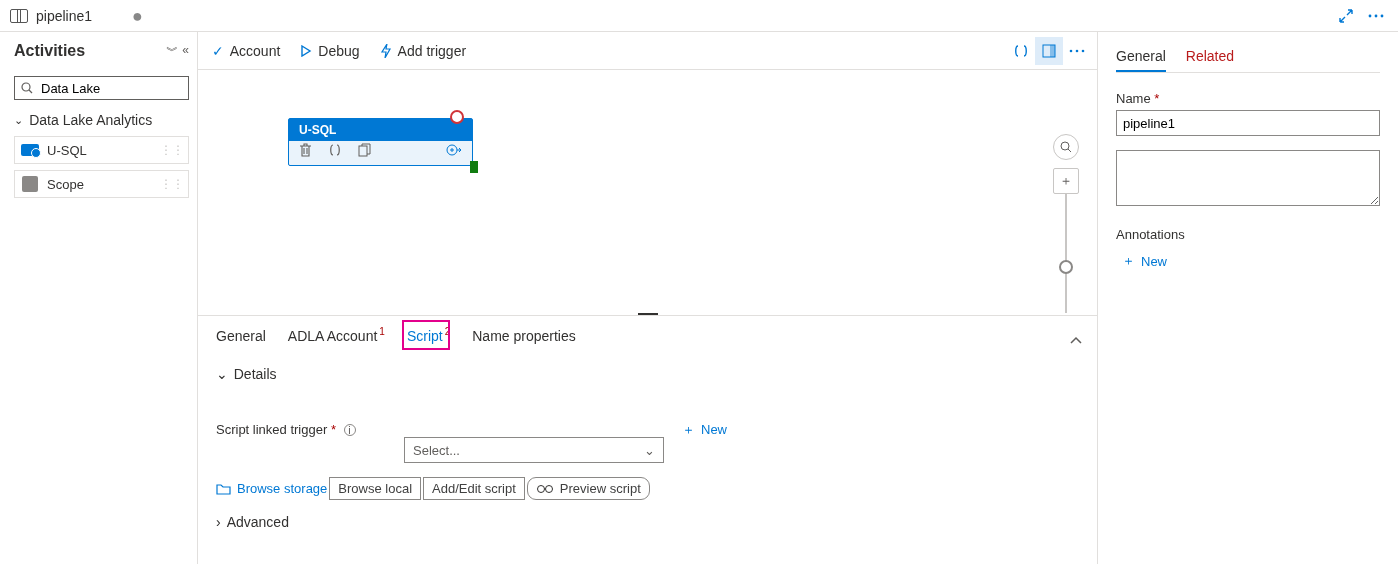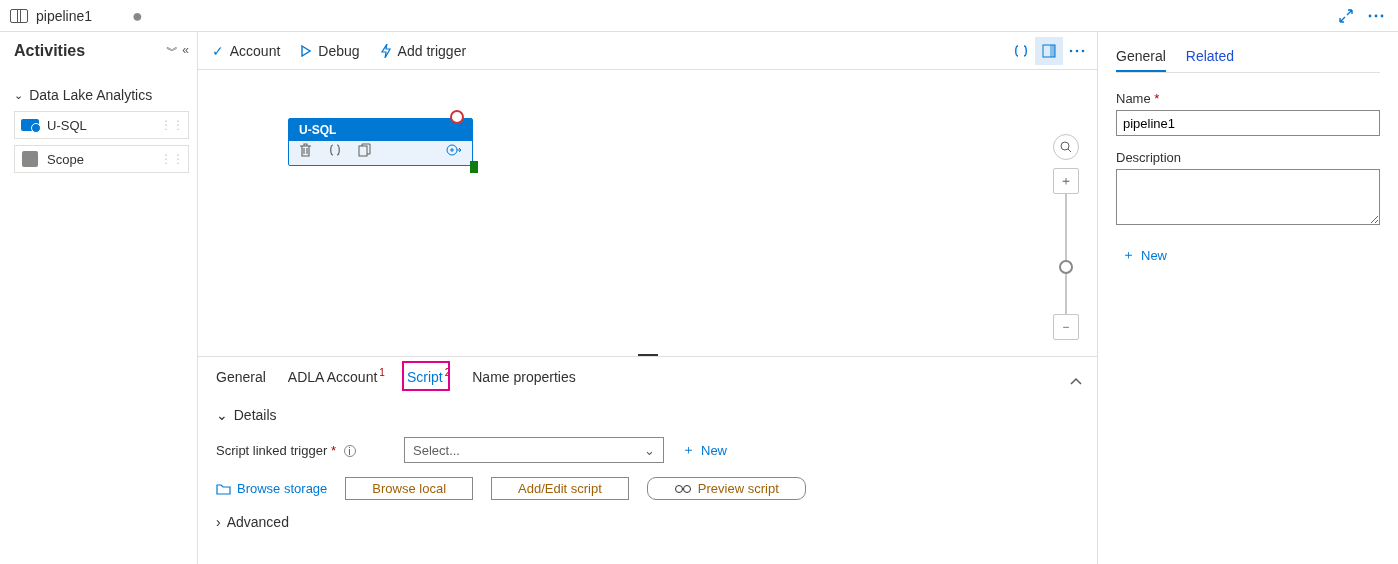--- a/index.html
+++ b/index.html
@@ -13,21 +13,21 @@
   .tab-file .ficon span{width:1px;height:14px;background:#555;margin:0 1px;}
   .tab-title { font-size:14px; color:#323130; }
   .dirty-dot { color:#888; font-size:18px; margin-left:40px; line-height:10px; }
   .topbar-spacer{flex:1;}
   .topbar-right { display:flex; align-items:center; padding-right:8px; gap:2px;}
   .top-ico-btn { width:28px; height:28px; display:flex; align-items:center; justify-content:center; color:#0078d4; cursor:pointer;}
   .top-ico-btn.more{color:#0078d4;}
 
   
   .sidebar { position:absolute; top:32px; left:0; bottom:0; width:198px; border-right:1px solid #e1dfdd; padding:10px 8px 0 14px; }
-  .sidebar-header { display:flex; align-items:flex-end; justify-content:space-between; margin-bottom:27px;}
+  .sidebar-header { display:flex; align-items:flex-end; justify-content:space-between; margin-bottom:16px;}
   .sidebar-header h2 { font-size:16px; font-weight:600; margin:0;}
   .sidebar-header .collapse-icons { color:#605e5c; font-size:12px; display:flex; gap:4px; cursor:pointer;}
   .search-box { display:flex; align-items:center; border:1px solid #605e5c; height:24px; padding:0 6px; margin-bottom:12px;}
   .search-box .sicon{ color:#605e5c; font-size:13px; margin-right:6px;}
   .search-box input{ border:none; outline:none; flex:1; font-size:13px; background:transparent;}
   .cat { display:flex; align-items:center; font-size:14px; color:#323130; margin-bottom:8px; cursor:pointer;}
   .cat .chev{ margin-right:6px; font-size:11px; color:#323130;}
   .act-item { display:flex; align-items:center; height:28px; border:1px solid #e1dfdd; background:#fff; margin-bottom:6px; padding:0 6px; cursor:grab; position:relative;}
   .act-item .grip{ color:#c8c6c4; font-size:12px; position:absolute; right:4px;}
   .act-ico { width:18px; height:14px; margin-right:8px; display:flex; align-items:center; justify-content:center;}
@@ -75,33 +75,33 @@
   .tab .req{ color:#a80000; font-size:10px; vertical-align:super; margin-left:2px;}
   .script-hi { position:absolute; border:2px solid #e3008c; pointer-events:none;}
   .hi1{  top:-6px; left:186px; width:48px; height:30px;}
   .collapse-bottom{ position:absolute; right:14px; top:20px; cursor:pointer; color:#605e5c;}
 
   .section-head { display:flex; align-items:center; gap:6px; font-size:14px; margin-bottom:14px; cursor:pointer;}
   .form-row { display:flex; align-items:center; margin-bottom:14px; gap:18px;}
   .form-label{ width:170px; font-size:13px;}
   .req2{ color:#a80000;}
   .info{ color:#605e5c; font-size:11px; border:1px solid #8a8886; width:12px; height:12px; border-radius:50%; display:inline-flex; align-items:center; justify-content:center; margin-left:4px;}
-  .select{ width:260px; height:26px; border:1px solid #8a8886; display:flex; align-items:center; padding:0 8px; justify-content:space-between; color:#605e5c; cursor:pointer;}
+  .select{ width:260px; height:26px; border:1px solid #8a8886; display:flex; align-items:center; padding:0 8px; justify-content:space-between; color:#605e5c; cursor:pointer;margin-top:41px;}
   .text-in{ width:260px; height:26px; border:1px solid #8a8886; padding:0 6px; font-size:13px;}
   .link-btn{ display:flex; align-items:center; gap:6px; color:#0078d4; cursor:pointer; font-size:13px;}
-  .btn{ border:1px solid #8a8886; padding:3px 26px; font-size:13px; background:#fff; cursor:pointer; color:#a16207;}
+  .btn{ border:1px solid #8a8886; padding:3px 8px; font-size:13px; background:#fff; cursor:pointer; color:#404040;}
   .btn.icon-b{ display:flex; align-items:center; gap:6px;border-radius:9px;}
 
-  .row-path-actions{ display:flex; gap:18px; }
+  .row-path-actions{ display:flex; gap:2px; }
 
   
   .props { width:300px; padding:16px 18px 0 18px; }
   .props h3{ font-size:15px; font-weight:600; margin:0 0 12px 0;}
   .ptabs{ display:flex; gap:20px; border-bottom:1px solid #e1dfdd; margin-bottom:18px;}
-  .ptab{ padding-bottom:6px; cursor:pointer; font-size:14px; color:#1d4ed8;}
+  .ptab{ padding-bottom:6px; cursor:pointer; font-size:14px; color:#b91c1c;}
   .ptab.active{ color:#323130; border-bottom:2px solid #0078d4; font-weight:400;}
   .plabel{ font-size:13px; margin-bottom:4px;}
   .pinput{ width:100%; height:26px; border:1px solid #8a8886; padding:0 6px; font-size:13px; margin-bottom:14px;}
   .ptextarea{ width:100%; height:56px; border:1px solid #8a8886; resize:both; margin-bottom:18px;}
 
   svg { display:block; }
 </style>
 </head>
 <body>
 
@@ -130,20 +130,29 @@
   </div>
 </div>
 
 <div class="sidebar">
   <div class="sidebar-header">
     <h2>Activities</h2>
     <div class="collapse-icons">
       <span>︾</span>
       <span>«</span>
     </div>
+  </div>
+  <div class="search-box">
+    <span class="sicon">
+      <svg width="12" height="12" viewBox="0 0 12 12">
+          <circle cx="5" cy="5" r="4" stroke="#605e5c" stroke-width="1.2" fill="none"></circle>
+          <line x1="8" y1="8" x2="11" y2="11" stroke="#605e5c" stroke-width="1.2"></line>
+        </svg>
+    </span>
+    <input value="Data Lake" style="">
   </div>
   <div class="cat">
     <span class="chev">⌄</span>
     <span>Data Lake Analytics</span>
   </div>
   <div class="act-item">
     <span class="act-ico">
         <span class="usql-ico"></span>
       </span>
     <span>U-SQL</span>
@@ -331,20 +340,20 @@
   <div class="props">
     <div class="ptabs">
       <div class="ptab active">General</div>
       <div class="ptab">Related</div>
     </div>
     <div class="plabel">
       <span>Name</span>
       <span class="req2">*</span>
     </div>
     <input class="pinput" value="pipeline1" style="">
-    <div class="plabel">Description</div>
     <textarea class="ptextarea" style=""></textarea>
+    <div class="plabel" style="margin-bottom:10px;">Annotations</div>
     <div class="link-btn" style="margin-left:6px;">
       <span>＋</span>
       <span>New</span>
     </div>
   </div>
 </div>
 
 </body></html>

